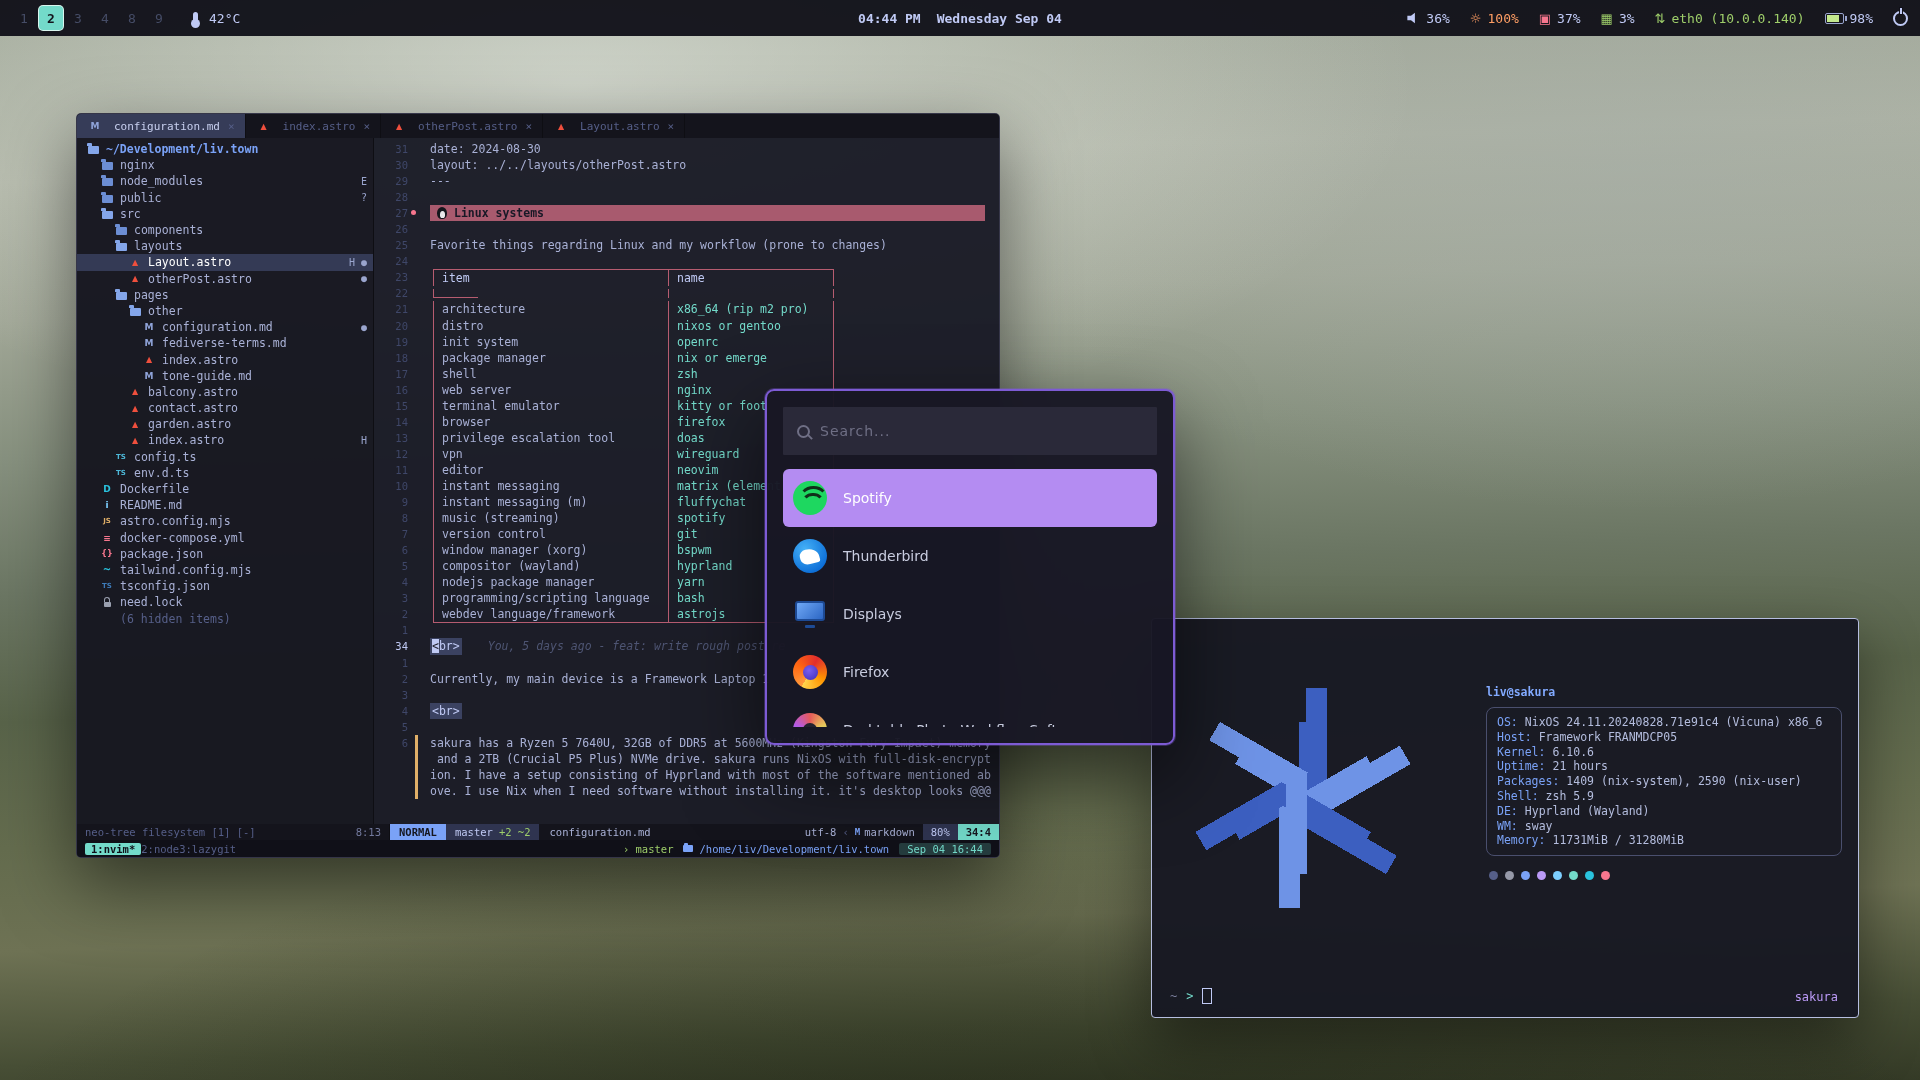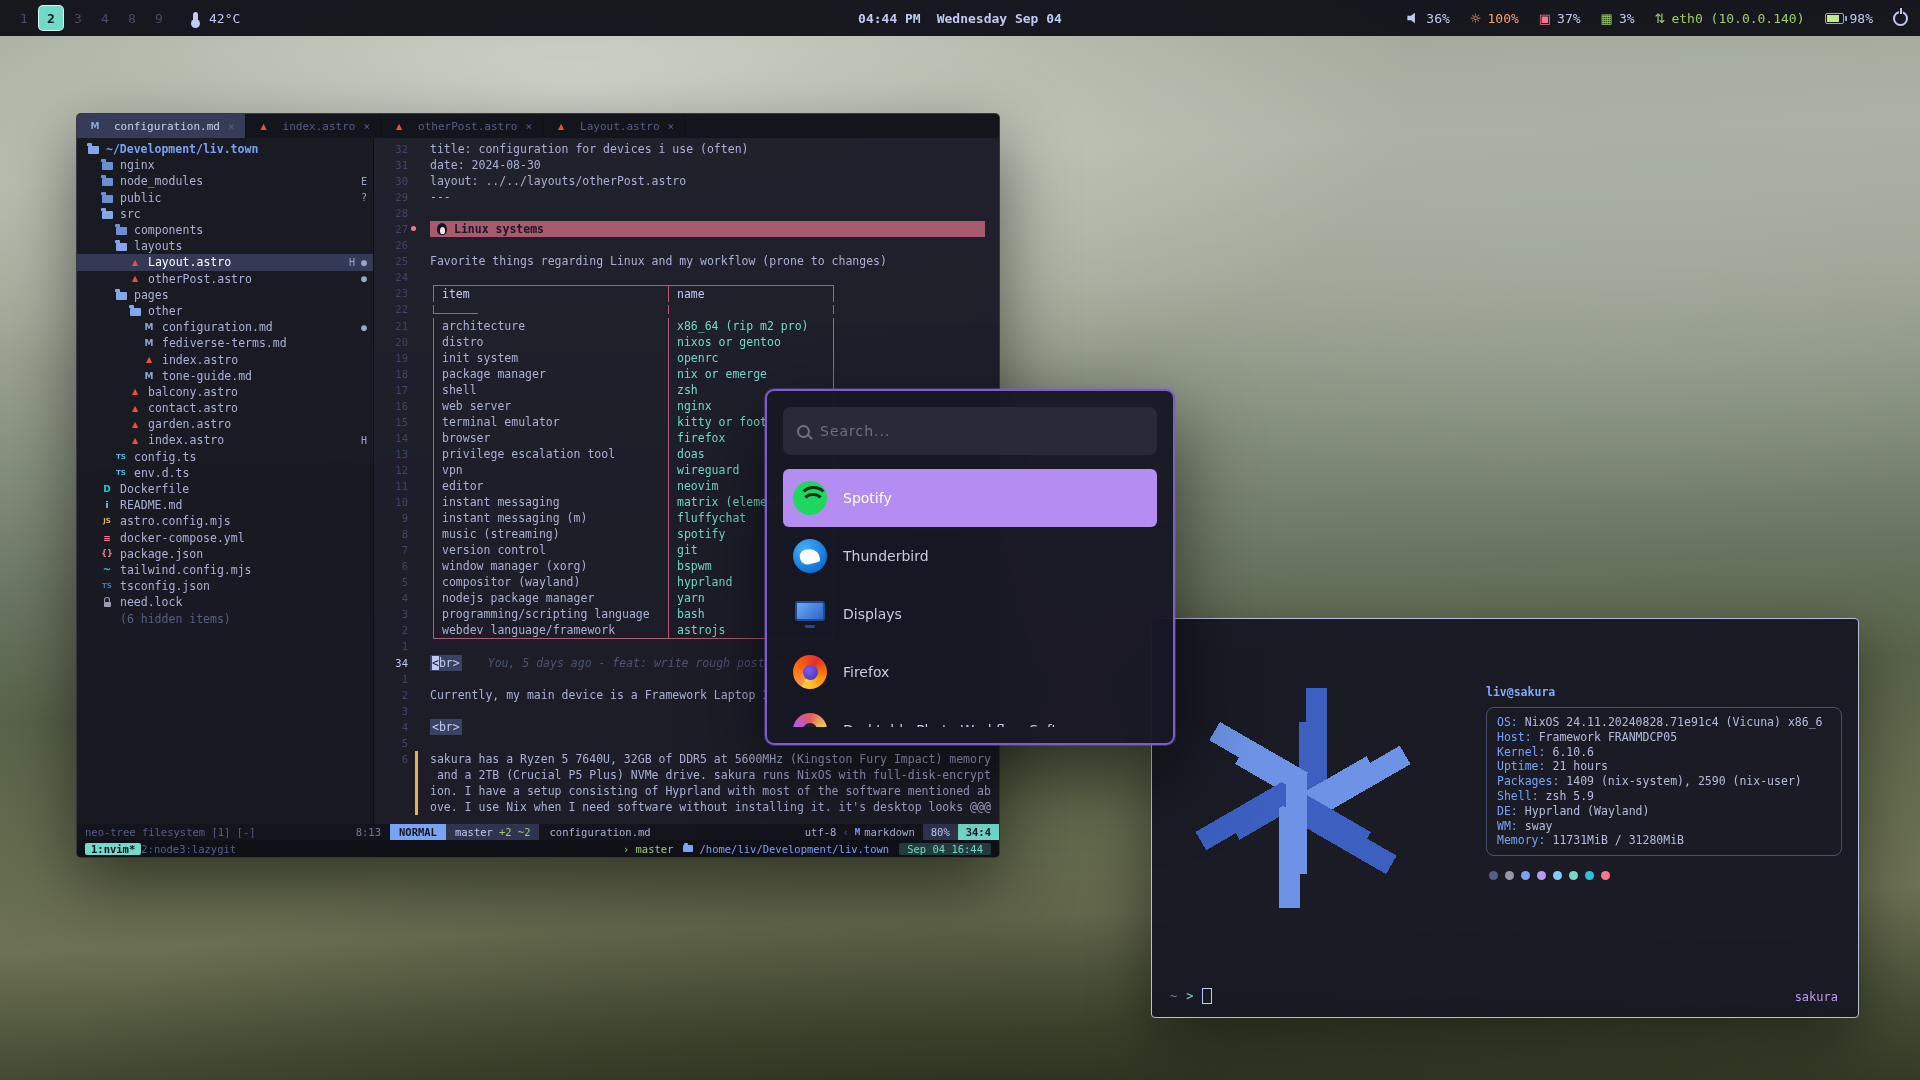--- a/index.html
+++ b/index.html
@@ -126,21 +126,21 @@
   .tm-path{color:#7aa2f7}
   .tm-folder{width:10px;height:7px;background:#7aa2f7;border-radius:1px;position:relative;display:inline-block;margin-right:-4px}
   .tm-folder::before{content:"";position:absolute;top:-2px;left:1px;width:4px;height:2px;background:#7aa2f7;border-radius:1px 1px 0 0}
   .tm-date{background:rgba(115,218,202,.22);color:#73daca;padding:0 8px;border-radius:2px}
 
   
   .launcher{position:absolute;left:765px;top:389px;width:410px;height:356px;z-index:30;
     background:rgba(24,23,36,.97);border:2px solid #7d5bd4;border-radius:9px;
     box-shadow:0 0 0 1px rgba(125,91,212,.35),0 30px 80px rgba(0,0,0,.55);
     padding:16px;box-sizing:border-box;display:flex;flex-direction:column;font-family:"DejaVu Sans",sans-serif}
-  .lsearch{height:48px;flex:none;background:#2a2939;border-radius:8px;display:flex;align-items:center;gap:10px;padding:0 14px;margin-bottom:14px}
+  .lsearch{height:48px;flex:none;background:#2a2939;border-radius:1px;display:flex;align-items:center;gap:10px;padding:0 14px;margin-bottom:14px}
   .mag{width:9px;height:9px;border:2px solid #6f6f85;border-radius:50%;position:relative;flex:none}
   .mag::after{content:"";position:absolute;left:8px;top:9px;width:6px;height:2px;background:#6f6f85;transform:rotate(45deg)}
   .lplaceholder{color:#6f6f85;font-size:14px;letter-spacing:1px}
   .litems{flex:1;overflow:hidden;display:flex;flex-direction:column;gap:0}
   .litem{height:58px;flex:none;display:flex;align-items:center;gap:16px;padding:0 10px;border-radius:6px;color:#c8ccdf;font-size:14px}
   .litem.selected{background:#b48cf2;color:#fff}
   .licon{width:34px;height:34px;flex:none;position:relative}
   [data-icon="spotify-icon"]{background:#1ed760;border-radius:50%;overflow:hidden}
   [data-icon="spotify-icon"]::before{content:"";position:absolute;left:15%;top:16%;width:72%;height:72%;border:3px solid transparent;border-top-color:#10301a;border-radius:50%}
   [data-icon="spotify-icon"]::after{content:"";position:absolute;left:24%;top:34%;width:52%;height:52%;border:3px solid transparent;border-top-color:#10301a;border-radius:50%}
@@ -438,24 +438,20 @@
         <div class="titem dim" data-indent="1">
           <span class="ticon" data-icon="none"></span>
           <span class="tlabel">(6 hidden items)</span>
           <span class="tbadge"></span>
         </div>
       </div>
 
     <div class="editorpane">
       <div>
 
-          <div class="eline">
-            <span class="gut">32</span>
-            <span class="etext"><span>title: configuration for devices i use (often)</span></span>
-          </div>
 
           <div class="eline">
             <span class="gut">31</span>
             <span class="etext"><span>date: 2024-08-30</span></span>
           </div>
 
           <div class="eline">
             <span class="gut">30</span>
             <span class="etext"><span>layout: ../../layouts/otherPost.astro</span></span>
           </div>

